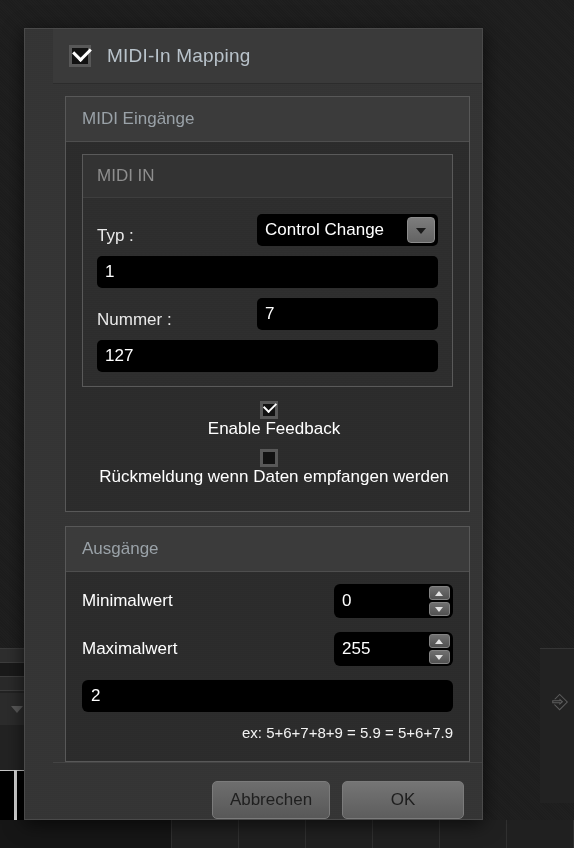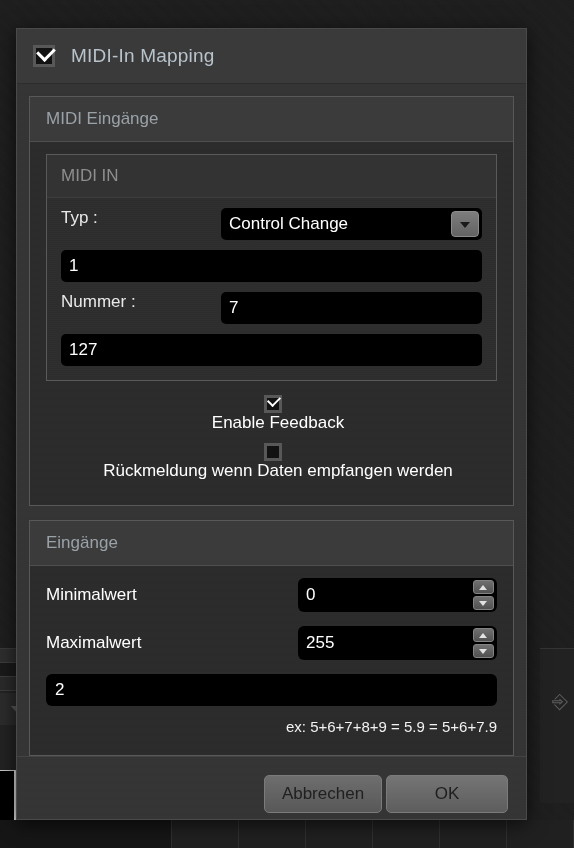--- a/index.html
+++ b/index.html
@@ -94,30 +94,31 @@
   .bg-bottom-cell {
     flex: 1;
     border-right: 1px solid #303030;
     background: #202020;
   }
   .bg-bottom-cell:first-child { flex: 2.6; background:#161616; }
 
   
   #dialog {
     position: absolute;
-    left: 16px; top: 28px;
-    width: 511px; height: 792px;
+    left: 24px; top: 28px;
+    width: 459px; height: 792px;
     background:
       repeating-linear-gradient(0deg, rgba(255,255,255,0.008) 0 1px, rgba(0,0,0,0.008) 1px 2px),
       #343434;
     border: 1px solid #4a4a4a;
     box-shadow: 0 4px 18px rgba(0,0,0,0.65);
     box-sizing: border-box;
     display: flex;
     flex-direction: column;
+    padding-left: 28px;
   }
 
   
   .dialog-title-row {
     height: 54px;
     flex: 0 0 54px;
     display: flex;
     align-items: center;
     padding-left: 16px;
     background: #3a3a3a;
@@ -187,22 +188,23 @@
     color: #8e8e8e;
     font-size: 17px;
     border-bottom: 1px solid #3e3e3e;
     background: #333;
   }
   .subgroup-body { padding: 10px 14px 12px 14px; }
 
   
   .form-row {
     display: flex;
-    align-items: flex-start;
+    align-items: flex-end;
     margin-bottom: 10px;
+    margin-top: 6px;
   }
   .form-row:last-child { margin-bottom: 2px; }
   .form-label {
     color: #e9e9e9;
     font-size: 17px;
     width: 160px;
     flex: 0 0 160px;
   }
   .field {
     flex: 1;
@@ -329,21 +331,21 @@
   }
 
   
   .dialog-footer {
     margin-top: auto;
     height: 74px;
     flex: 0 0 74px;
     display: flex;
     align-items: center;
     justify-content: flex-end;
-    gap: 4px;
+    gap: 12px;
     padding: 0 18px 0 0;
     border-top: 1px solid #444;
   }
   .btn {
     min-width: 118px;
     height: 38px;
     border-radius: 5px;
     background: linear-gradient(#6e6e6e, #585858);
     border: 1px solid #7b7b7b;
     color: #202020;
@@ -447,21 +449,21 @@
 
       <div class="check-row">
         <div class="cbox small"></div>
         <div class="lbl">Rückmeldung wenn Daten empfangen werden</div>
       </div>
 
     </div>
   </div>
 
   <div class="group" style="margin-top:14px;">
-    <div class="group-header">Eingänge</div>
+    <div class="group-header">Ausgänge</div>
     <div class="group-body">
 
       <div class="spin-row">
         <div class="spin-label">Minimalwert</div>
         <div class="spin-wrap">
           <div class="spin-field">
             <span>0</span>
           </div>
           <div class="spin-btns">
             <div class="spin-btn">

